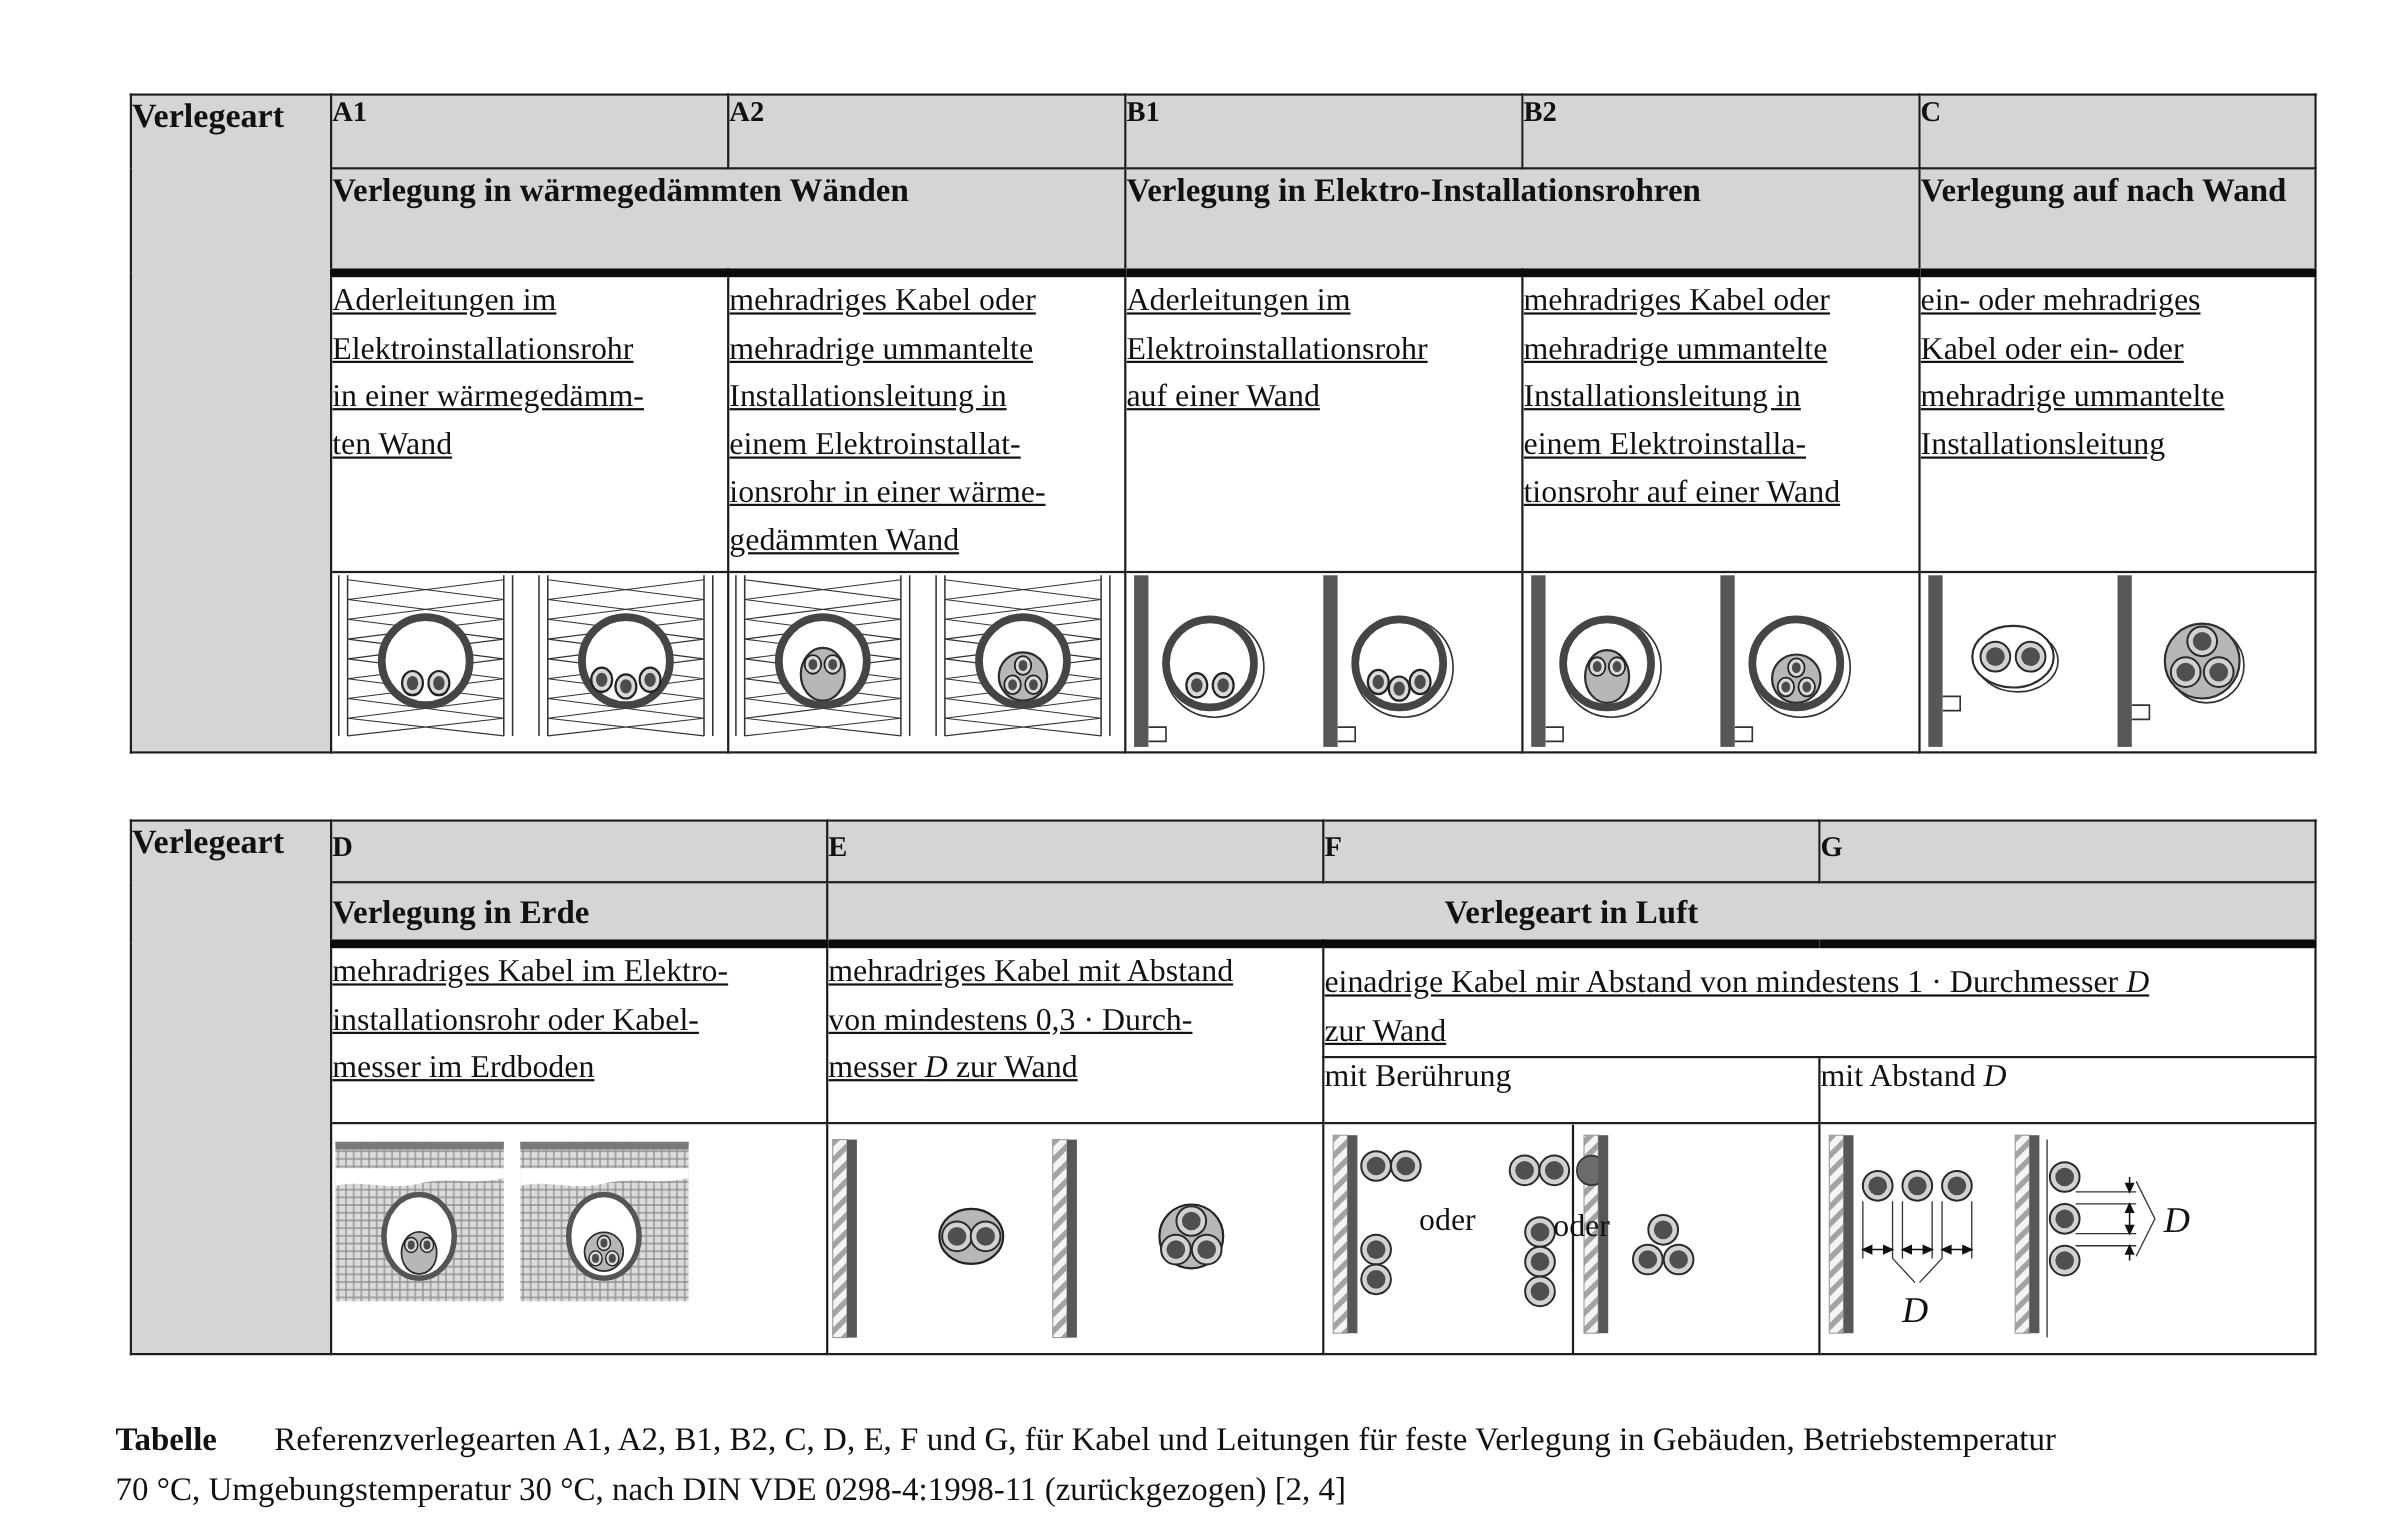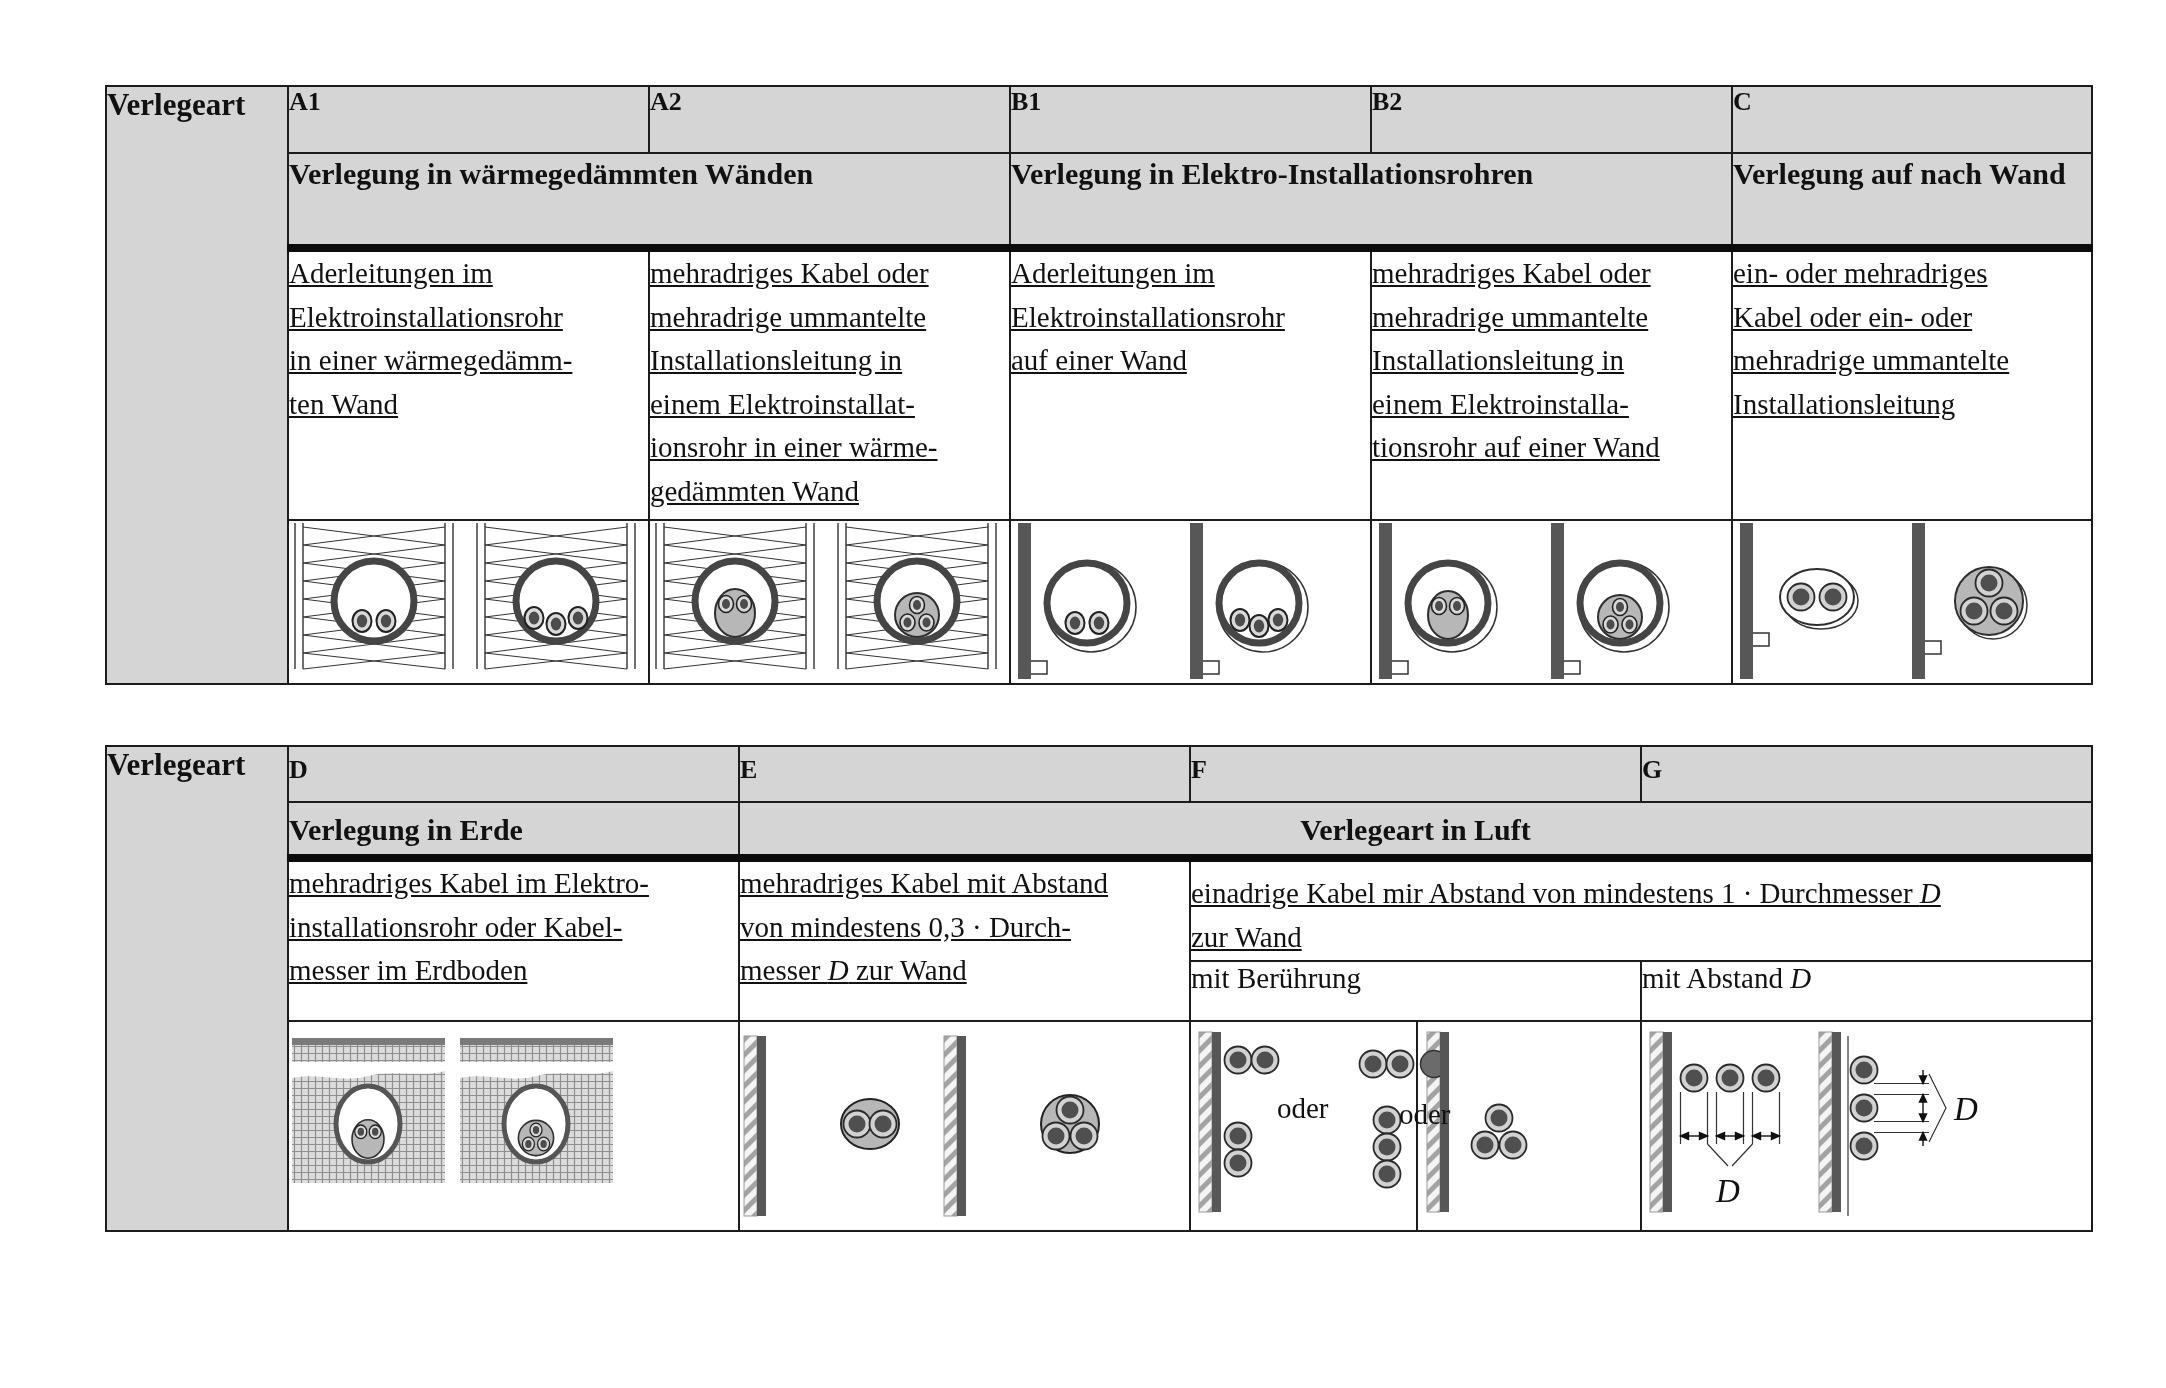--- a/index.html
+++ b/index.html
@@ -1,18 +1,18 @@
 <!DOCTYPE html>
 <html><head>
 <meta charset="utf-8">
 <style>
   html,body{margin:0;padding:0;background:#ffffff;}
   body{width:2166px;height:1388px;font-family:"Liberation Serif",serif;color:#111;}
   .page{position:relative;width:2166px;height:1388px;background:#fff;overflow:hidden;}
-  table.tbl{border-collapse:collapse;table-layout:fixed;position:absolute;left:105px;background:#fff;}
+  table.tbl{border-collapse:collapse;table-layout:fixed;position:absolute;left:118px;background:#fff;}
   .tbl td{border:2px solid #1c1c1c;vertical-align:top;padding:0;overflow:hidden;}
   .hd{background:#d5d5d5;}
   .corner{font-weight:bold;font-size:31px;padding:12px 0 0 12px;}
   .cell-id{font-weight:bold;font-size:26px;padding:12px 0 0 14px;}
   .cell-group{font-weight:bold;font-size:30px;padding:10px 14px 0 14px;line-height:1.3;}
   .center{text-align:center;}
   .thick{border-bottom:8px solid #0b0b0b !important;}
   .cell-desc{font-size:29px;line-height:1.5;padding:14px 8px 0 14px;white-space:pre-line;text-decoration:underline;}
   .cell-sub{font-size:29px;padding:12px 8px 0 14px;white-space:pre-line;}
   .dvar{font-style:italic;}
@@ -361,14 +361,16 @@
                 <polygon points="281,110.5 277.5,118 284.5,118"></polygon>
           </g>
           <path d="M287 52L304 86L287 120" stroke="#333" stroke-width="1.2" fill="none"></path>
           <text x="312" y="98" class="svgD">D</text>
         </svg>
       </td>
     </tr>
     </tbody>
   </table>
 
+  <p class="caption"><span class="lbl">Tabelle</span><span class="txt">Referenzverlegearten A1, A2, B1, B2, C, D, E, F und G, für Kabel und Leitungen für feste Verlegung in Gebäuden, Betriebstemperatur
+70 °C, Umgebungstemperatur 30 °C, nach DIN VDE 0298-4:1998-11 (zurückgezogen) [2, 4]</span></p>
 
 </div>
 
 </body></html>

